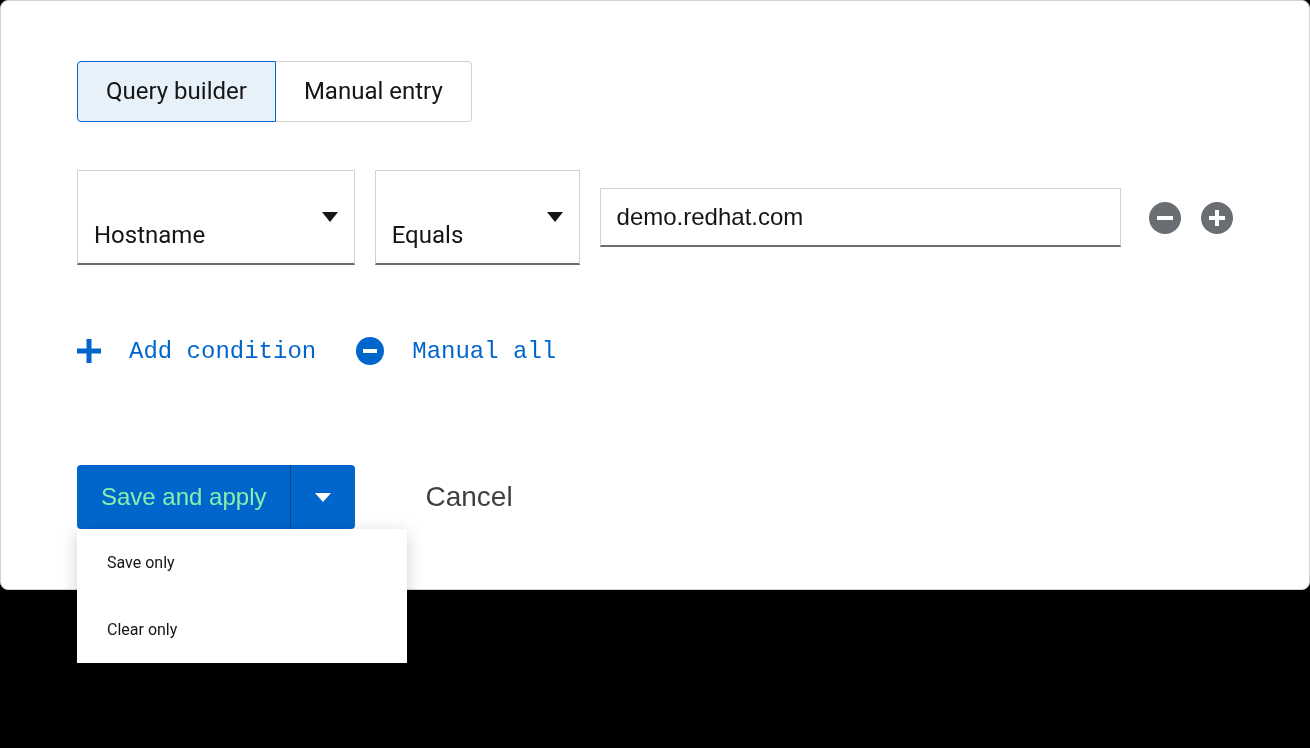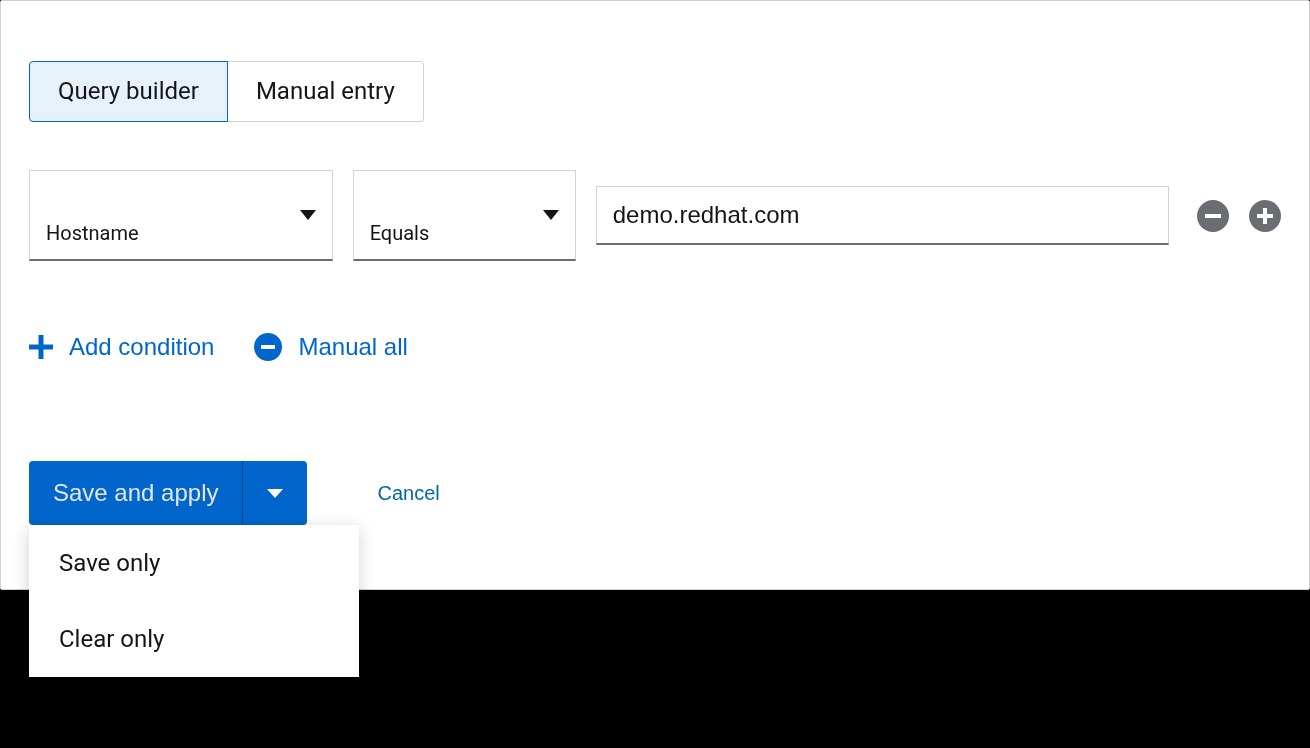--- a/index.html
+++ b/index.html
@@ -10,22 +10,22 @@
     body {
       font-family: -apple-system, BlinkMacSystemFont, "Segoe UI", Roboto, "Helvetica Neue", Arial, sans-serif;
       background: #000;
       width: 1310px;
       height: 748px;
       position: relative;
     }
     .panel {
       background: #fff;
       border: 1px solid #d2d2d2;
-      border-radius: 2px;
-      padding: 28px;
+      border-radius: 8px;
+      padding: 76px;
       padding-top: 60px;
       height: 590px;
       position: relative;
     }
     .tabs {
       display: flex;
       margin-bottom: 48px;
     }
     .tab {
       padding: 14px 28px;
@@ -68,21 +68,21 @@
       padding: 14px 16px;
       cursor: pointer;
     }
     .select-field.hostname {
       width: 305px;
     }
     .select-field.operator {
       width: 224px;
     }
     .select-field span {
-      font-size: 20px;
+      font-size: 24px;
       color: #151515;
       margin-top: 36px;
     }
     .caret-down {
       width: 0;
       height: 0;
       border-left: 8px solid transparent;
       border-right: 8px solid transparent;
       border-top: 10px solid #151515;
     }
@@ -132,26 +132,27 @@
     }
     .action-links {
       display: flex;
       gap: 40px;
       align-items: center;
       margin-bottom: 100px;
     }
     .link-btn {
       display: flex;
       align-items: center;
-      gap: 16px;
+      gap: 28px;
       color: #0066cc;
       font-size: 24px;
       cursor: pointer;
       background: none;
       border: none;
+      font-family: Liberation Mono, monospace;
     }
     .link-btn .plus-icon {
       position: relative;
       width: 24px;
       height: 24px;
     }
     .link-btn .plus-icon .ph {
       position: absolute;
       top: 50%;
       left: 0;
@@ -187,21 +188,21 @@
       display: flex;
       align-items: center;
       gap: 70px;
     }
     .split-button {
       display: flex;
       position: relative;
     }
     .primary-btn {
       background: #0066cc;
-      color: #e5e5e5;
+      color: #86efac;
       border: none;
       padding: 18px 24px;
       font-size: 24px;
       cursor: pointer;
       border-top-left-radius: 4px;
       border-bottom-left-radius: 4px;
     }
     .dropdown-toggle {
       background: #0066cc;
       border: none;
@@ -217,36 +218,36 @@
     .dropdown-toggle .caret {
       width: 0;
       height: 0;
       border-left: 8px solid transparent;
       border-right: 8px solid transparent;
       border-top: 9px solid #fff;
     }
     .cancel-btn {
       background: none;
       border: none;
-      color: #0369a1;
-      font-size: 20px;
+      color: #404040;
+      font-size: 28px;
       cursor: pointer;
     }
     .dropdown-menu {
       position: absolute;
       top: 100%;
       left: 0;
       background: #fff;
       box-shadow: 0 4px 16px rgba(0,0,0,0.18);
       min-width: 330px;
       z-index: 100;
     }
     .dropdown-item {
       padding: 24px 30px;
-      font-size: 24px;
+      font-size: 16px;
       color: #151515;
       cursor: pointer;
     }
   </style>
 </head>
 <body>
 
 <div class="panel">
 
   <div class="tabs">

